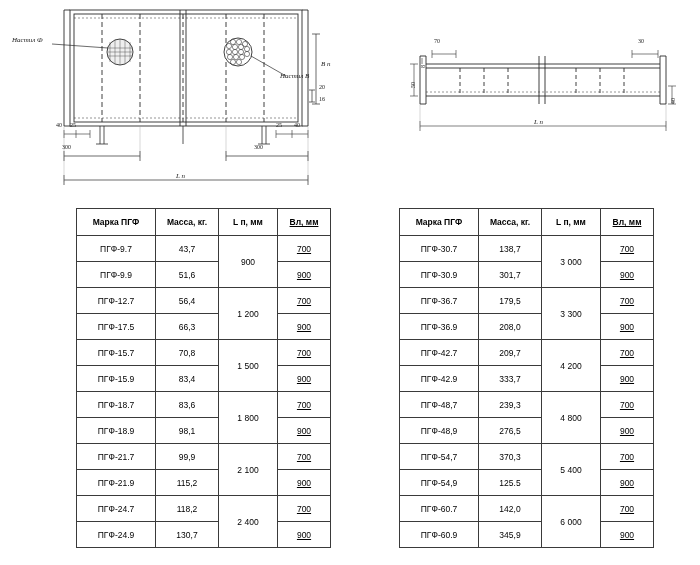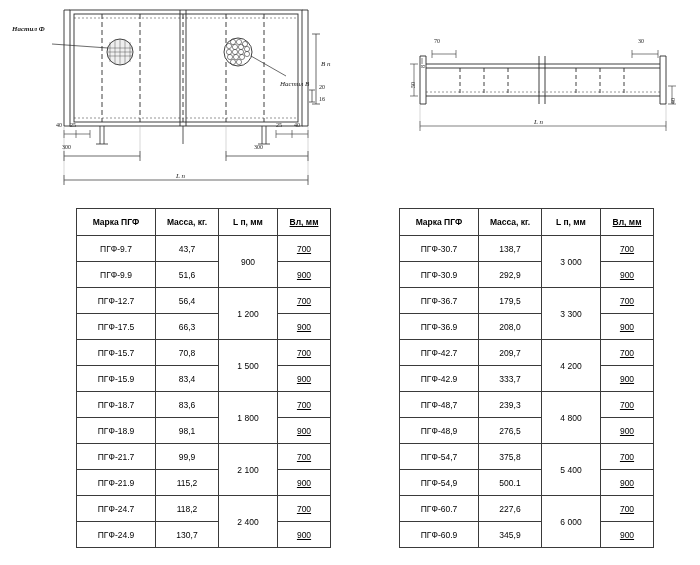--- a/index.html
+++ b/index.html
@@ -201,22 +201,22 @@
       </g>
 
       <g stroke="#9a9a9a" stroke-width="0.4">
         <line x1="24" y1="122" x2="24" y2="178"></line>
         <line x1="100" y1="122" x2="100" y2="154"></line>
         <line x1="186" y1="122" x2="186" y2="154"></line>
         <line x1="268" y1="122" x2="268" y2="178"></line>
       </g>
     </svg>
 
-    <span class="lbl i" style="left:-28px; top:21px;font-weight:bold;">Настил Ф</span>
-    <span class="lbl i" style="left:240px; top:76px;">Настил В</span>
+    <span class="lbl i" style="left:-28px; top:32px;">Настил Ф</span>
+    <span class="lbl i" style="left:240px; top:68px;">Настил В</span>
     <span class="lbl i" style="left:281px; top:56px;font-family:Liberation Serif, serif;">B п</span>
     <span class="lbl i" style="left:136px; top:168px;">L п</span>
     <span class="lbl small" style="left:22px; top:140px;">300</span>
     <span class="lbl small" style="left:214px; top:140px;">300</span>
     <span class="lbl small" style="left:16px; top:118px;">40</span>
     <span class="lbl small" style="left:30px; top:118px;">25</span>
     <span class="lbl small" style="left:236px; top:118px;">25</span>
     <span class="lbl small" style="left:254px; top:118px;">40</span>
     <span class="lbl small" style="left:279px; top:80px;">20</span>
     <span class="lbl small" style="left:279px; top:92px;">16</span>
@@ -386,21 +386,21 @@
     </thead>
     <tbody>
         <tr>
           <td class="c-mark">ПГФ-30.7</td>
           <td class="c-mass">138,7</td>
           <td class="c-len" rowspan="2">3 000</td>
           <td class="c-wid">700</td>
         </tr>
         <tr>
           <td class="c-mark">ПГФ-30.9</td>
-          <td class="c-mass">292,9</td>
+          <td class="c-mass">301,7</td>
           <td class="c-wid">900</td>
         </tr>
         <tr>
           <td class="c-mark">ПГФ-36.7</td>
           <td class="c-mass">179,5</td>
           <td class="c-len" rowspan="2">3 300</td>
           <td class="c-wid">700</td>
         </tr>
         <tr>
           <td class="c-mark">ПГФ-36.9</td>
@@ -424,32 +424,32 @@
           <td class="c-len" rowspan="2">4 800</td>
           <td class="c-wid">700</td>
         </tr>
         <tr>
           <td class="c-mark">ПГФ-48,9</td>
           <td class="c-mass">276,5</td>
           <td class="c-wid">900</td>
         </tr>
         <tr>
           <td class="c-mark">ПГФ-54,7</td>
-          <td class="c-mass">375,8</td>
+          <td class="c-mass">370,3</td>
           <td class="c-len" rowspan="2">5 400</td>
           <td class="c-wid">700</td>
         </tr>
         <tr>
           <td class="c-mark">ПГФ-54,9</td>
-          <td class="c-mass">500.1</td>
+          <td class="c-mass">125.5</td>
           <td class="c-wid">900</td>
         </tr>
         <tr>
           <td class="c-mark">ПГФ-60.7</td>
-          <td class="c-mass">227,6</td>
+          <td class="c-mass">142,0</td>
           <td class="c-len" rowspan="2">6 000</td>
           <td class="c-wid">700</td>
         </tr>
         <tr>
           <td class="c-mark">ПГФ-60.9</td>
           <td class="c-mass">345,9</td>
           <td class="c-wid">900</td>
         </tr>
       </tbody>
   </table>

